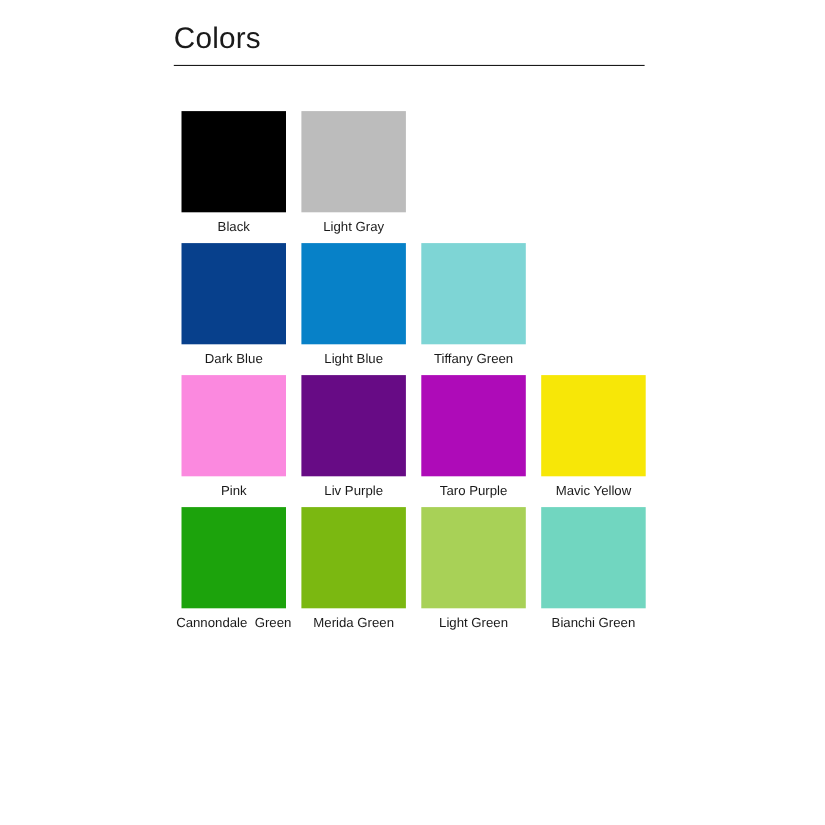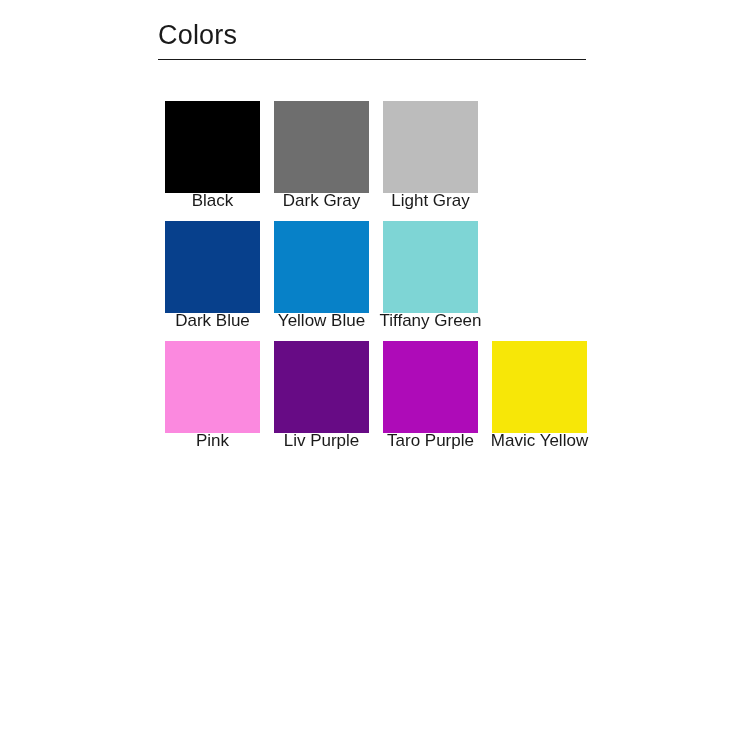--- a/index.html
+++ b/index.html
@@ -62,22 +62,23 @@
   }
   .swatch-chip {
     width: 95px;
     height: 92px;
     box-sizing: border-box;
   }
   .swatch-chip.bordered {
     border: 1px solid #7d7d7d;
   }
   .swatch-label {
-    font-size: 17px;
+    font-size: 12px;
     line-height: 15px;
+    margin-top: 6px;
     text-align: right;
     color: #1a1a1a;
     white-space: pre;
   }
 </style>
 </head>
 <body>
 
 <div class="page">
 
@@ -86,36 +87,32 @@
     <hr class="title-rule">
   </div>
 
   <div class="palette">
       <div class="swatch-row">
         <div class="swatch-cell">
           <div class="swatch-chip" style="background: rgb(0, 0, 0);"></div>
           <div class="swatch-label">Black</div>
         </div>
         <div class="swatch-cell">
-          <div class="swatch-chip" style="background: rgb(110, 110, 110);"></div>
-          <div class="swatch-label">Dark Gray</div>
-        </div>
-        <div class="swatch-cell">
           <div class="swatch-chip" style="background: rgb(188, 188, 188);"></div>
           <div class="swatch-label">Light Gray</div>
         </div>
       </div>
       <div class="swatch-row">
         <div class="swatch-cell">
           <div class="swatch-chip" style="background: rgb(7, 64, 140);"></div>
           <div class="swatch-label">Dark Blue</div>
         </div>
         <div class="swatch-cell">
           <div class="swatch-chip" style="background: rgb(7, 129, 200);"></div>
-          <div class="swatch-label">Yellow Blue</div>
+          <div class="swatch-label">Light Blue</div>
         </div>
         <div class="swatch-cell">
           <div class="swatch-chip" style="background: rgb(126, 213, 213);"></div>
           <div class="swatch-label">Tiffany Green</div>
         </div>
       </div>
       <div class="swatch-row">
         <div class="swatch-cell">
           <div class="swatch-chip" style="background: rgb(251, 137, 223);"></div>
           <div class="swatch-label">Pink</div>
@@ -126,15 +123,33 @@
         </div>
         <div class="swatch-cell">
           <div class="swatch-chip" style="background: rgb(174, 11, 184);"></div>
           <div class="swatch-label">Taro Purple</div>
         </div>
         <div class="swatch-cell">
           <div class="swatch-chip" style="background: rgb(247, 231, 7);"></div>
           <div class="swatch-label">Mavic Yellow</div>
         </div>
       </div>
+      <div class="swatch-row">
+        <div class="swatch-cell">
+          <div class="swatch-chip" style="background: rgb(28, 163, 12);"></div>
+          <div class="swatch-label">Cannondale  Green</div>
+        </div>
+        <div class="swatch-cell">
+          <div class="swatch-chip" style="background: rgb(123, 184, 17);"></div>
+          <div class="swatch-label">Merida Green</div>
+        </div>
+        <div class="swatch-cell">
+          <div class="swatch-chip" style="background: rgb(168, 209, 87);"></div>
+          <div class="swatch-label">Light Green</div>
+        </div>
+        <div class="swatch-cell">
+          <div class="swatch-chip" style="background: rgb(113, 214, 192);"></div>
+          <div class="swatch-label">Bianchi Green</div>
+        </div>
+      </div>
     </div>
 
 </div>
 
 </body></html>

